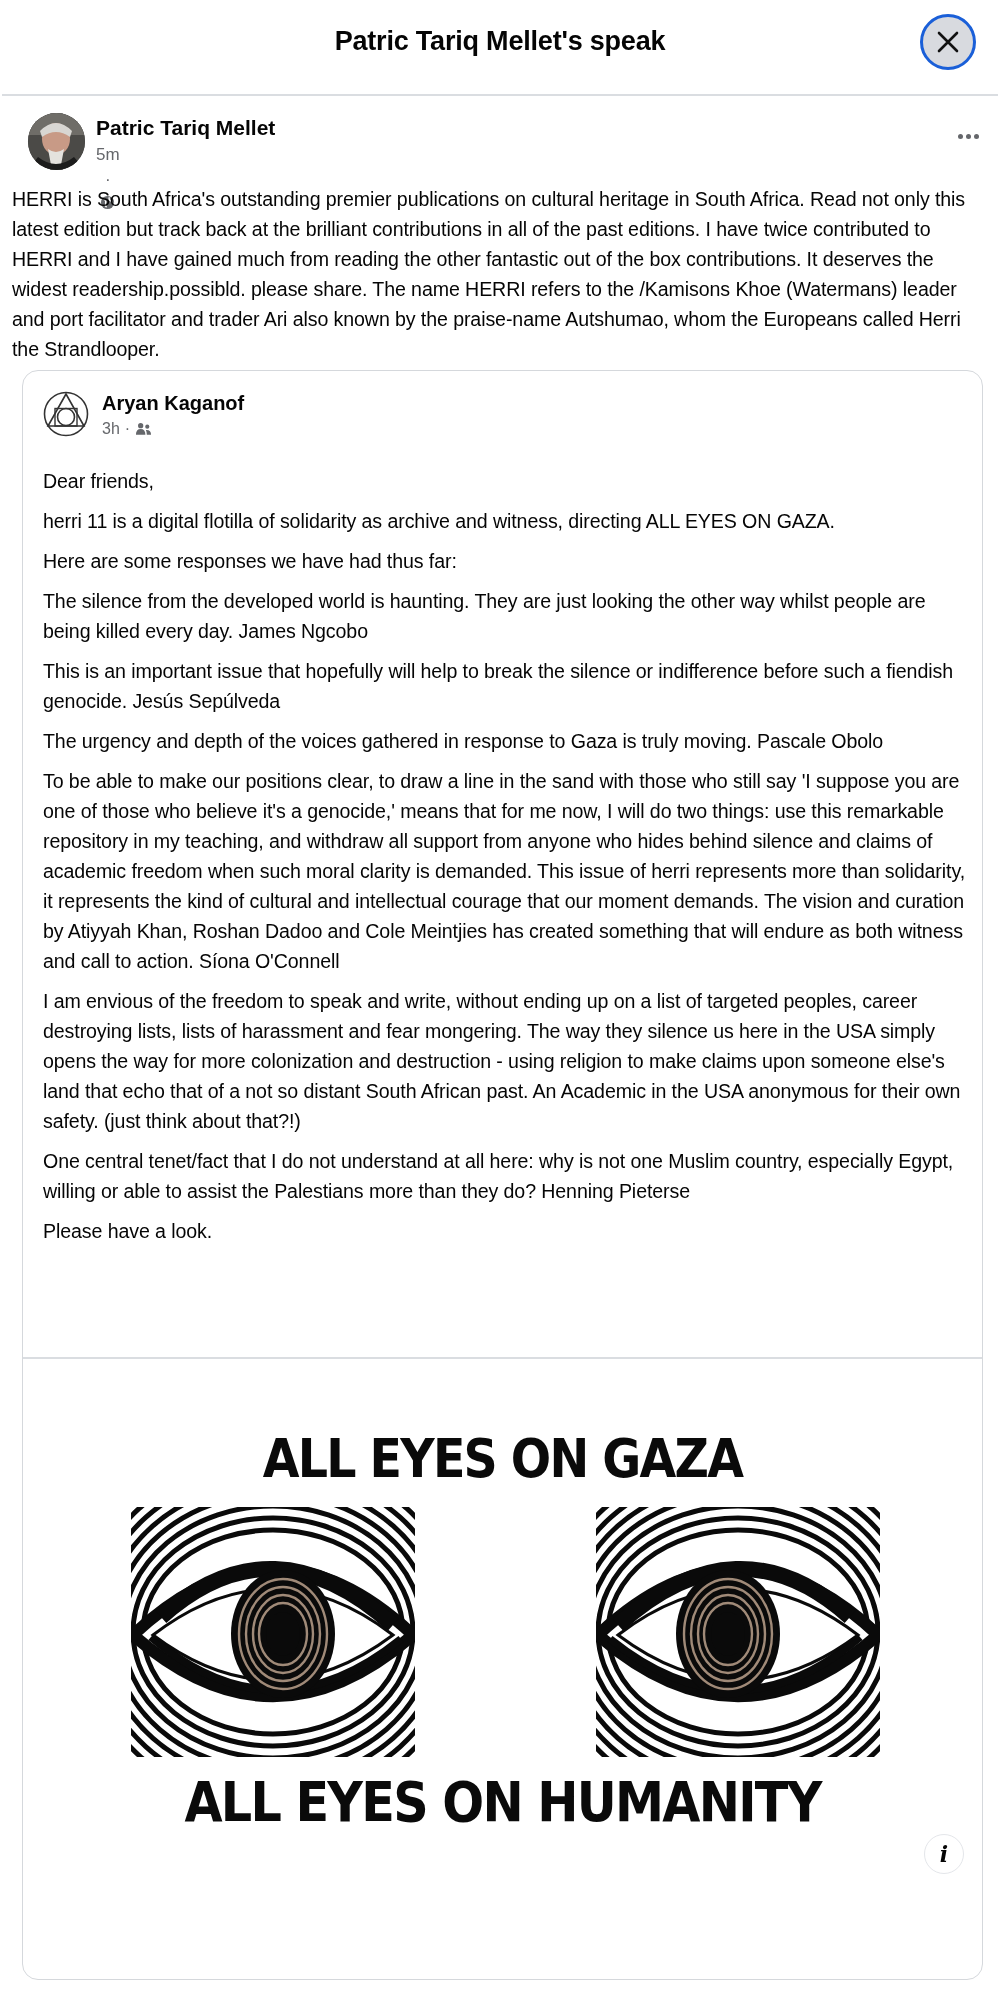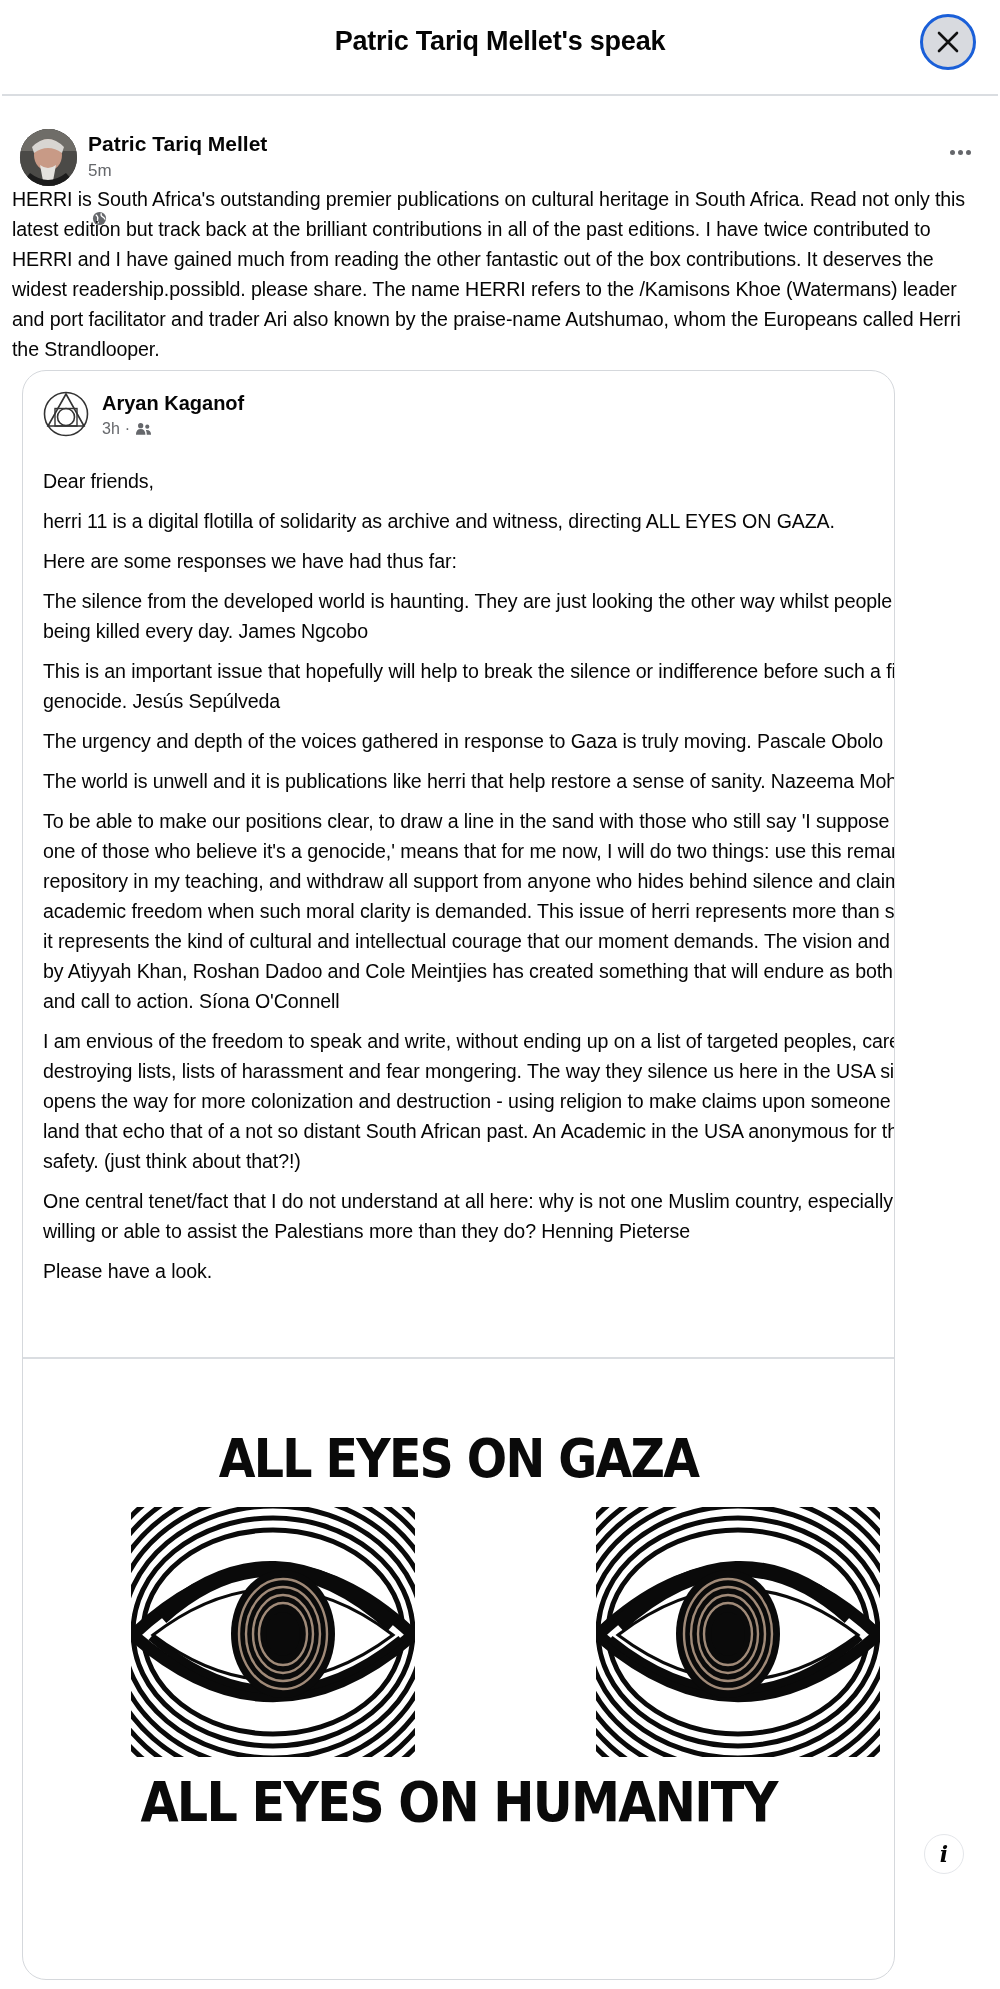--- a/index.html
+++ b/index.html
@@ -6,31 +6,31 @@
   body { width: 1000px; height: 1989px; position: relative; overflow: hidden;
          font-family: "Liberation Sans", "DejaVu Sans", sans-serif; color: #050505; }
   .header { position: absolute; left: 0; top: 0; width: 1000px; height: 95px; }
   .header-title { position: absolute; left: 0; right: 0; top: 26px; text-align: center;
                   font-size: 27px; font-weight: bold; letter-spacing: -0.2px; }
   .close-btn { position: absolute; left: 920px; top: 14px; width: 56px; height: 56px;
                border-radius: 50%; background: #d8dadf; border: 3px solid #1a5fd8;
                box-sizing: border-box; display: flex; align-items: center; justify-content: center; cursor: pointer; }
   .header-divider { position: absolute; left: 2px; right: 2px; top: 94px; height: 2px; background: #dadde1; }
 
-  .author { position: absolute; left: 20px; top: 113px; width: 960px; height: 60px; margin-top: 16px; }
+  .author { position: absolute; left: 28px; top: 113px; width: 960px; height: 60px; }
   .avatar { position: absolute; left: 0; top: 0; width: 57px; height: 57px; border-radius: 50%; overflow: hidden; background: #3a3a3a; }
   .author-name { position: absolute; left: 68px; top: 3px; font-size: 21px; font-weight: bold; }
   .author-meta { position: absolute; left: 68px; top: 32px; font-size: 17px; color: #65676b; display: flex; align-items: center; gap: 5px; flex-direction: column; }
   .more-btn { position: absolute; right: 0; top: 8px; width: 40px; height: 30px; display: flex; align-items: center; justify-content: center; gap: 3px; cursor: pointer; }
   .more-btn span { width: 5px; height: 5px; background: #65676b; border-radius: 50%; display: block; }
 
   .post-text { position: absolute; left: 12px; top: 184px; width: 962px; font-size: 19.6px; line-height: 30px; letter-spacing: -0.1px; }
 
-  .shared-card { position: absolute; left: 22px; top: 370px; width: 873px; height: 1610px;
-                 border: 1.5px solid #d5d8dc; border-radius: 24px; box-sizing: border-box; overflow: hidden; background: #fff; }
+  .shared-card { position: absolute; left: 22px; top: 370px; width: 961px; height: 1610px;
+                 border: 1.5px solid #d5d8dc; border-radius: 16px; box-sizing: border-box; overflow: hidden; background: #fff; }
   .sc-author { position: absolute; left: 20px; top: 20px; height: 50px; width: 900px; }
   .sc-avatar { position: absolute; left: 0; top: 0; width: 46px; height: 46px; }
   .sc-name { position: absolute; left: 59px; top: 1px; font-size: 20px; font-weight: bold; }
   .sc-meta { position: absolute; left: 59px; top: 29px; font-size: 16px; color: #65676b; display: flex; align-items: center; gap: 5px; }
   .sc-text { position: absolute; left: 20px; top: 95px; width: 925px; font-size: 19.6px; line-height: 30px; letter-spacing: -0.1px; }
   .sc-text p { margin: 0 0 10px 0; }
   .sc-divider { position: absolute; left: 0; right: 0; top: 986px; height: 1.5px; background: #dadde1; }
 
   .link-image { position: absolute; left: 0; right: 0; top: 988px; height: 500px; background: #ffffff; }
   .img-headline { position: absolute; left: 0; right: 0; text-align: center; font-weight: bold; color: #0a0a0a;
@@ -109,21 +109,20 @@
     </div>
   </div>
 
   <div class="sc-text" id="sc-text">
       <p>Dear friends,</p>
       <p>herri 11 is a digital flotilla of solidarity as archive and witness, directing ALL EYES ON GAZA.</p>
       <p>Here are some responses we have had thus far:</p>
       <p>The silence from the developed world is haunting. They are just looking the other way whilst people are being killed every day. James Ngcobo</p>
       <p>This is an important issue that hopefully will help to break the silence or indifference before such a fiendish genocide. Jesús Sepúlveda</p>
       <p>The urgency and depth of the voices gathered in response to Gaza is truly moving. Pascale Obolo</p>
-      <p>The world is unwell and it is publications like herri that help restore a sense of sanity. Nazeema Mohamed</p>
       <p>To be able to make our positions clear, to draw a line in the sand with those who still say 'I suppose you are one of those who believe it's a genocide,' means that for me now, I will do two things: use this remarkable repository in my teaching, and withdraw all support from anyone who hides behind silence and claims of academic freedom when such moral clarity is demanded. This issue of herri represents more than solidarity, it represents the kind of cultural and intellectual courage that our moment demands. The vision and curation by Atiyyah Khan, Roshan Dadoo and Cole Meintjies has created something that will endure as both witness and call to action. Síona O'Connell</p>
       <p>I am envious of the freedom to speak and write, without ending up on a list of targeted peoples, career destroying lists, lists of harassment and fear mongering. The way they silence us here in the USA simply opens the way for more colonization and destruction - using religion to make claims upon someone else's land that echo that of a not so distant South African past. An Academic in the USA anonymous for their own safety. (just think about that?!)</p>
       <p>One central tenet/fact that I do not understand at all here: why is not one Muslim country, especially Egypt, willing or able to assist the Palestians more than they do? Henning Pieterse</p>
       <p>Please have a look.</p>
     </div>
 
   <div class="sc-divider"></div>
 
   <div class="link-image">
     <div class="img-headline img-top">ALL EYES ON GAZA</div>

